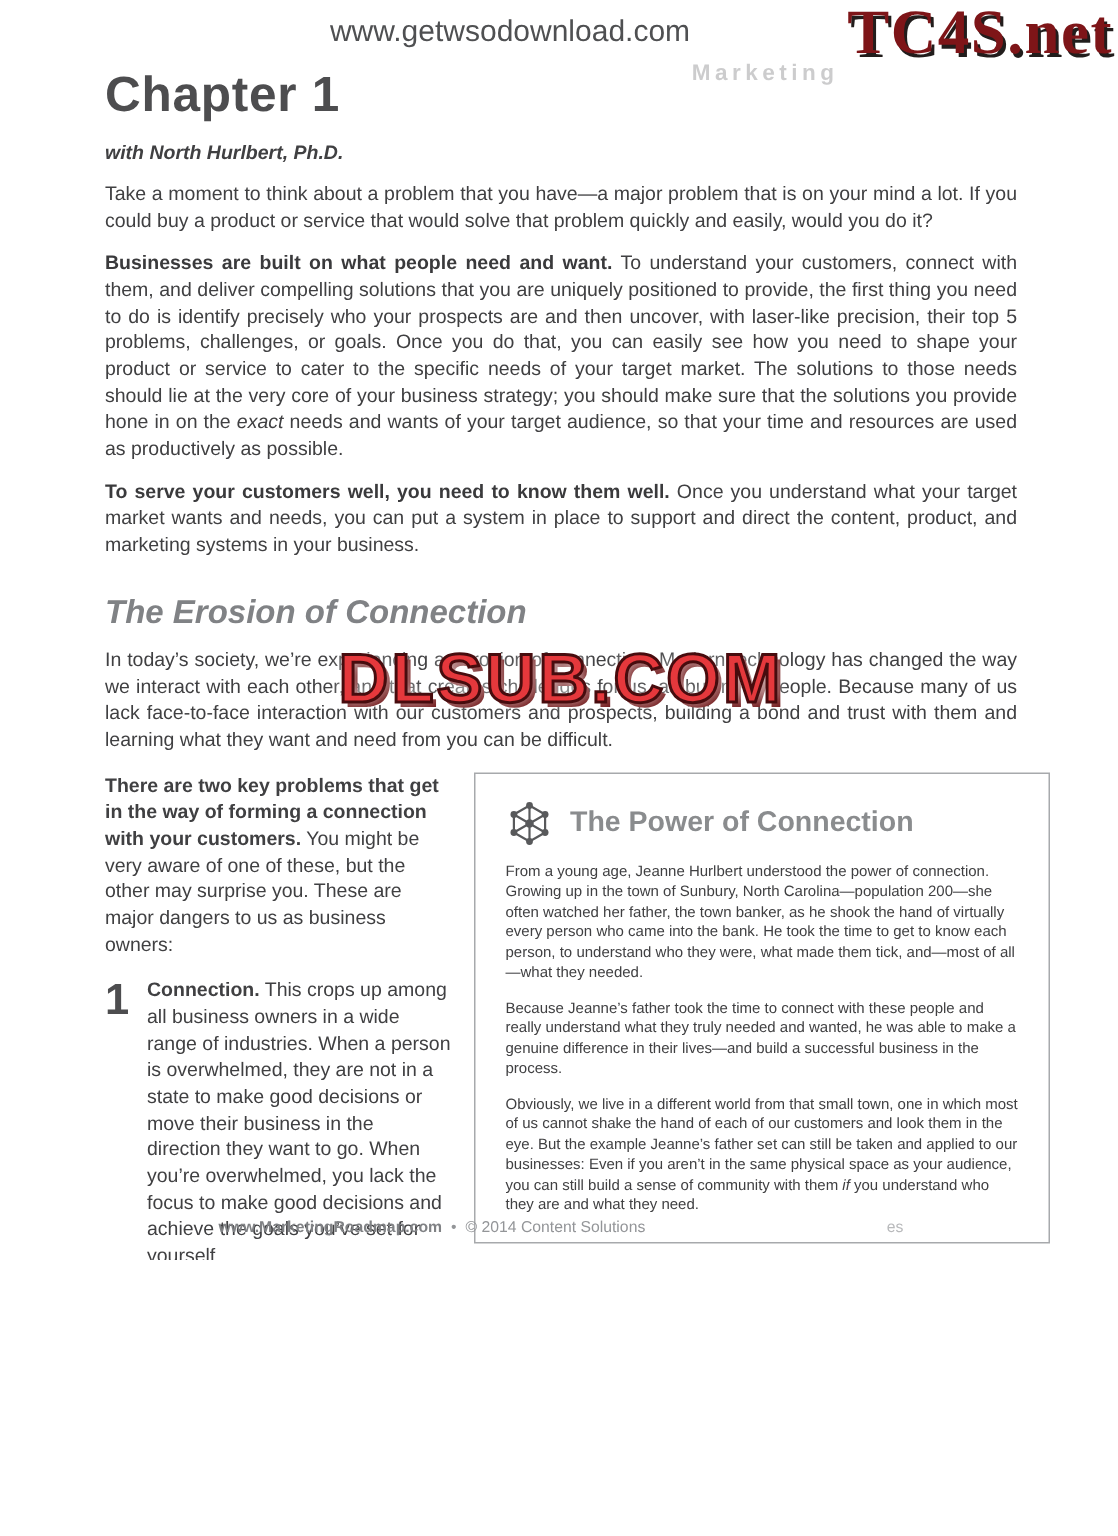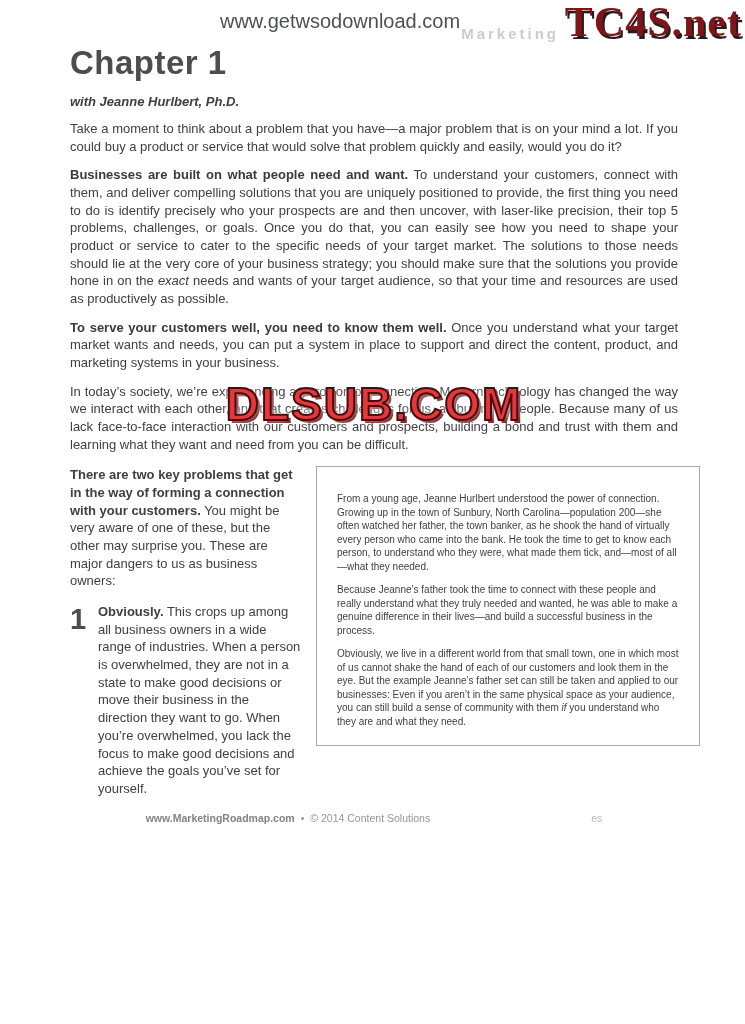--- a/index.html
+++ b/index.html
@@ -36,21 +36,21 @@
     position:absolute; left:70px; right:67px; bottom:16px;
     text-align:center; font-size:10.5px; color:#939598; white-space:nowrap;
   }
   .footer .site { font-weight:bold; color:#808285;text-align:center; }
   .footer span { margin:0 3px; }
   .footer .frag { margin-left:158px; color:#b9babc; }
 
   
   .wm { position:absolute; white-space:nowrap; }
   .wm-top-url { top:10px; left:340px; transform:translateX(-50%); font-size:20px; color:#4f5052; z-index:5; }
-  .wm-faded { top:25px; right:186px; font-size:15px; font-weight:bold; letter-spacing:3px; color:rgba(110,110,112,0.35); z-index:6; }
+  .wm-faded { top:40px; right:186px; font-size:15px; font-weight:bold; letter-spacing:3px; color:rgba(110,110,112,0.35); z-index:6; }
   .wm-tc4s {
     top:1px; right:3px; z-index:7;
     font-family:"Liberation Serif", serif; font-size:42px; line-height:1; font-weight:bold;
     color:#7e1518; letter-spacing:1px; text-shadow:2px 3px 0 #221d1c;
   }
   .wm-dlsub {
     top:-2px; left:50%; transform:translateX(-50%); z-index:8;
     font-size:46px; line-height:1; font-weight:bold; letter-spacing:2px;
     color:#e5383c; -webkit-text-stroke:2px #470c0e;
     text-shadow:0 0 9px rgba(255,255,255,0.95), 3px 3px 0 #6e1113;
@@ -67,45 +67,64 @@
 
 <div class="page">
 
   <div class="wm wm-top-url">www.getwsodownload.com</div>
   <div class="wm wm-faded">Marketing</div>
   <div class="wm wm-tc4s">TC4S.net</div>
 
   <div class="content">
 
     <h1 class="chapter-number">Chapter 1</h1>
-    <div class="byline">with Jeanne Hurlbert, Ph.D.</div>
+    <div class="byline">with North Hurlbert, Ph.D.</div>
 
     <p class="body">Take a moment to think about a problem that you have—a major problem that is on your mind a lot. If you could buy a product or service that would solve that problem quickly and easily, would you do it?</p>
 
     <p class="body"><strong>Businesses are built on what people need and want.</strong><span> To understand your customers, connect with them, and deliver compelling solutions that you are uniquely positioned to provide, the first thing you need to do is identify precisely who your prospects are and then uncover, with laser-like precision, their top 5 problems, challenges, or goals. Once you do that, you can easily see how you need to shape your product or service to cater to the specific needs of your target market. The solutions to those needs should lie at the very core of your business strategy; you should make sure that the solutions you provide hone in on the </span><em>exact</em><span> needs and wants of your target audience, so that your time and resources are used as productively as possible.</span></p>
 
     <p class="body"><strong>To serve your customers well, you need to know them well.</strong><span> Once you understand what your target market wants and needs, you can put a system in place to support and direct the content, product, and marketing systems in your business.</span></p>
 
+    <h3 class="section-heading">The Erosion of Connection</h3>
 
     <div class="erosion-wrap">
       <p class="body">In today’s society, we’re experiencing an erosion of connection. Modern technology has changed the way we interact with each other, and that creates challenges for us, as business people. Because many of us lack face-to-face interaction with our customers and prospects, building a bond and trust with them and learning what they want and need from you can be difficult.</p>
       <div class="wm wm-dlsub">DLSUB.COM</div>
     </div>
 
     <div class="columns">
 
       <div class="left-col">
         <p class="lead"><strong>There are two key problems that get in the way of forming a connection with your customers.</strong><span> You might be very aware of one of these, but the other may surprise you. These are major dangers to us as business owners:</span></p>
         <div class="numbered-item">
           <div class="num">1</div>
-          <div class="item-text"><strong>Obviously.</strong><span> This crops up among all business owners in a wide range of industries. When a person is overwhelmed, they are not in a state to make good decisions or move their business in the direction they want to go. When you’re overwhelmed, you lack the focus to make good decisions and achieve the goals you’ve set for yourself.</span></div>
+          <div class="item-text"><strong>Connection.</strong><span> This crops up among all business owners in a wide range of industries. When a person is overwhelmed, they are not in a state to make good decisions or move their business in the direction they want to go. When you’re overwhelmed, you lack the focus to make good decisions and achieve the goals you’ve set for yourself.</span></div>
         </div>
       </div>
 
       <div class="info-box">
+        <div class="box-header">
+          <svg class="net-icon" viewBox="0 0 24 24" aria-hidden="true">
+            <g stroke="#58595b" stroke-width="1.1" fill="none">
+              <path d="M12 3 L19.8 7.5 L19.8 16.5 L12 21 L4.2 16.5 L4.2 7.5 Z"></path>
+              <path d="M12 12 L12 3 M12 12 L19.8 7.5 M12 12 L19.8 16.5 M12 12 L12 21 M12 12 L4.2 16.5 M12 12 L4.2 7.5"></path>
+            </g>
+            <g fill="#58595b">
+              <circle cx="12" cy="12" r="2.1"></circle>
+              <circle cx="12" cy="3" r="1.7"></circle>
+              <circle cx="19.8" cy="7.5" r="1.7"></circle>
+              <circle cx="19.8" cy="16.5" r="1.7"></circle>
+              <circle cx="12" cy="21" r="1.7"></circle>
+              <circle cx="4.2" cy="16.5" r="1.7"></circle>
+              <circle cx="4.2" cy="7.5" r="1.7"></circle>
+            </g>
+          </svg>
+          <div class="box-title">The Power of Connection</div>
+        </div>
         <p>From a young age, Jeanne Hurlbert understood the power of connection. Growing up in the town of Sunbury, North Carolina—population 200—she often watched her father, the town banker, as he shook the hand of virtually every person who came into the bank. He took the time to get to know each person, to understand who they were, what made them tick, and—most of all—what they needed.</p>
         <p>Because Jeanne’s father took the time to connect with these people and really understand what they truly needed and wanted, he was able to make a genuine difference in their lives—and build a successful business in the process.</p>
         <p><span>Obviously, we live in a different world from that small town, one in which most of us cannot shake the hand of each of our customers and look them in the eye. But the example Jeanne’s father set can still be taken and applied to our businesses: Even if you aren’t in the same physical space as your audience, you can still build a sense of community with them </span><em>if</em><span> you understand who they are and what they need.</span></p>
       </div>
 
     </div>
   </div>
 
   <div class="footer">
     <span class="site">www.MarketingRoadmap.com</span><span>•</span><span>© 2014 Content Solutions</span><span class="frag">es</span>

